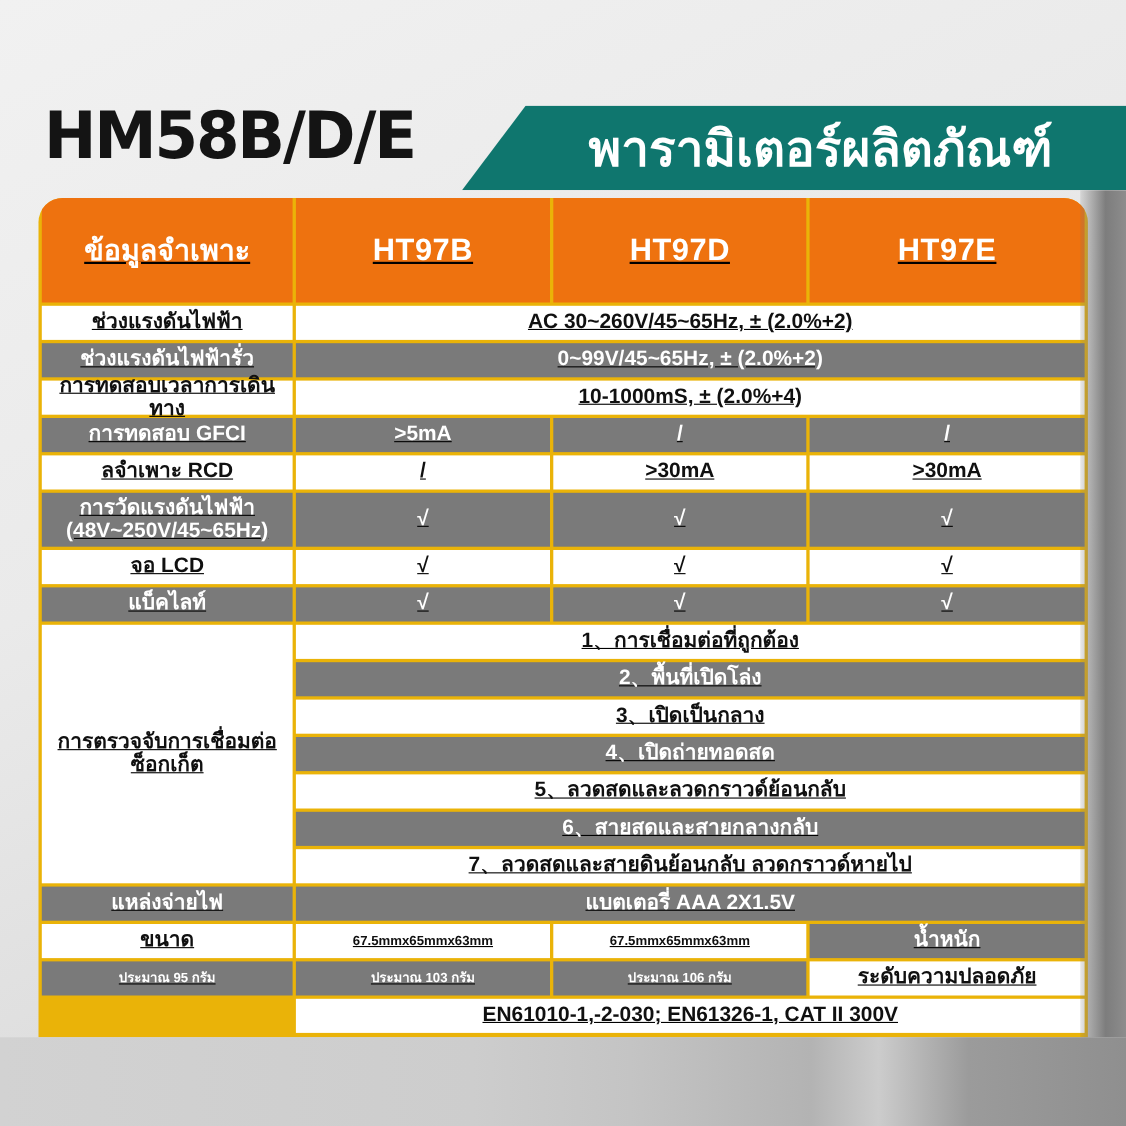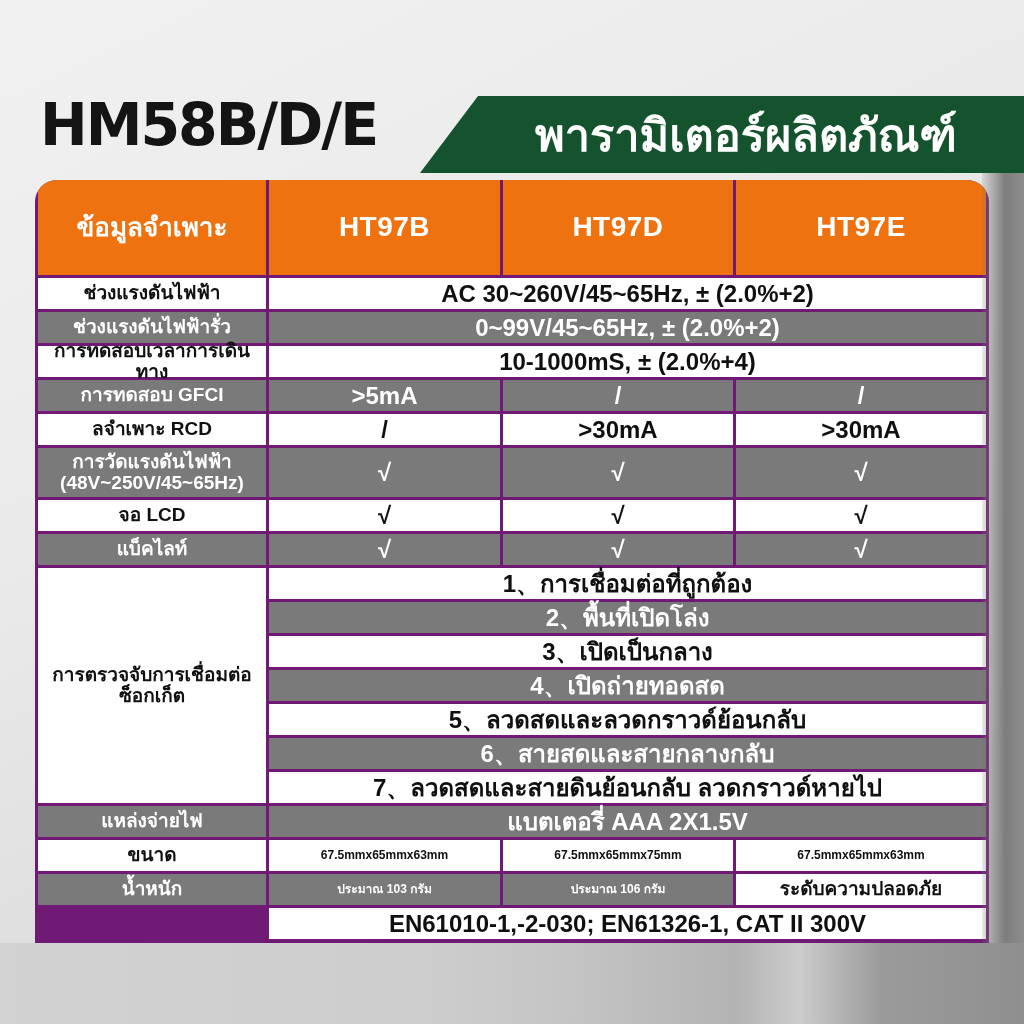--- a/index.html
+++ b/index.html
@@ -14,52 +14,53 @@
   .brand-title{
     position:absolute;left:40px;top:92px;width:420px;height:66px;
     font-family:"DejaVu Sans","Liberation Sans",sans-serif;
     font-weight:900;font-size:57px;line-height:64px;color:#141414;
     letter-spacing:-2px;transform:scaleY(1.04);white-space:nowrap;
   }
 
   
   .banner{
     position:absolute;left:420px;top:96px;width:604px;height:77px;
-    background:#14532d;
+    background:#0f766e;
     clip-path:polygon(58px 0,100% 0,100% 100%,0 100%);
     display:flex;align-items:center;justify-content:center;
   }
   .banner-text{
     color:#ffffff;font-weight:bold;font-size:45px;padding-left:48px;
     white-space:nowrap;
   }
 
   
   .spec-table{
     position:absolute;left:35px;top:180px;
     display:grid;
     grid-template-columns:228px 231px 230px 250px;
     grid-template-rows:95px repeat(5,31px) 49px repeat(13,31px);
     gap:3px;
-    background:#701a75;
+    background:#eab308;
     padding:0 3px 4px 3px;
     border-radius:22px 22px 0 0;
     overflow:hidden;
+    text-decoration:underline;
   }
   .cell{
     display:flex;align-items:center;justify-content:center;
     text-align:center;font-weight:bold;line-height:1.08;
   }
   .cell.hdr{background:#ee720f;color:#fff;}
   .cell.hdr-spec{font-size:26px;}
   .cell.hdr-model{font-size:28px;letter-spacing:.5px;}
   .cell.light{background:#ffffff;color:#101010;}
   .cell.dark{background:#7a7a7a;color:#ffffff;}
   .cell.lbl{font-size:19px;padding:0 4px;text-align:center;}
-  .cell.val{font-size:24px;padding:0 6px;}
+  .cell.val{font-size:19px;padding:0 6px;}
   .cell.small-val{font-size:12px;}
   .cell.socket-label{font-size:19px;padding:0 10px;}
 
   
   .photo-strip{
     position:absolute;left:0;top:943px;width:1024px;height:81px;
     background:linear-gradient(90deg,#d2d2d2 0%,#cdcdcd 42%,#c4c4c4 56%,#b3b3b3 72%,#cccccc 78%,#9b9b9b 86%,#8f8f8f 100%);
   }
   .right-shade{
     position:absolute;right:0;top:173px;width:42px;height:770px;
@@ -113,23 +114,23 @@
       <div class="cell dark val" style="grid-column: 2 / 5;">2、พื้นที่เปิดโล่ง</div>
       <div class="cell light val" style="grid-column: 2 / 5;">3、เปิดเป็นกลาง</div>
       <div class="cell dark val" style="grid-column: 2 / 5;">4、เปิดถ่ายทอดสด</div>
       <div class="cell light val" style="grid-column: 2 / 5;">5、ลวดสดและลวดกราวด์ย้อนกลับ</div>
       <div class="cell dark val" style="grid-column: 2 / 5;">6、สายสดและสายกลางกลับ</div>
       <div class="cell light val" style="grid-column: 2 / 5;">7、ลวดสดและสายดินย้อนกลับ ลวดกราวด์หายไป</div>
       <div class="cell dark lbl">แหล่งจ่ายไฟ</div>
       <div class="cell dark val" style="grid-column: 2 / 5;">แบตเตอรี่ AAA 2X1.5V</div>
       <div class="cell light lbl">ขนาด</div>
       <div class="cell light val small-val">67.5mmx65mmx63mm</div>
-      <div class="cell light val small-val">67.5mmx65mmx75mm</div>
       <div class="cell light val small-val">67.5mmx65mmx63mm</div>
       <div class="cell dark lbl">น้ำหนัก</div>
+      <div class="cell dark val small-val">ประมาณ 95 กรัม</div>
       <div class="cell dark val small-val">ประมาณ 103 กรัม</div>
       <div class="cell dark val small-val">ประมาณ 106 กรัม</div>
       <div class="cell light lbl">ระดับความปลอดภัย</div>
       <div class="cell light val" style="grid-column: 2 / 5;">EN61010-1,-2-030;  EN61326-1,  CAT II 300V</div>
     </div>
 
   <div class="right-shade"></div>
 
   <div class="photo-strip">
     

